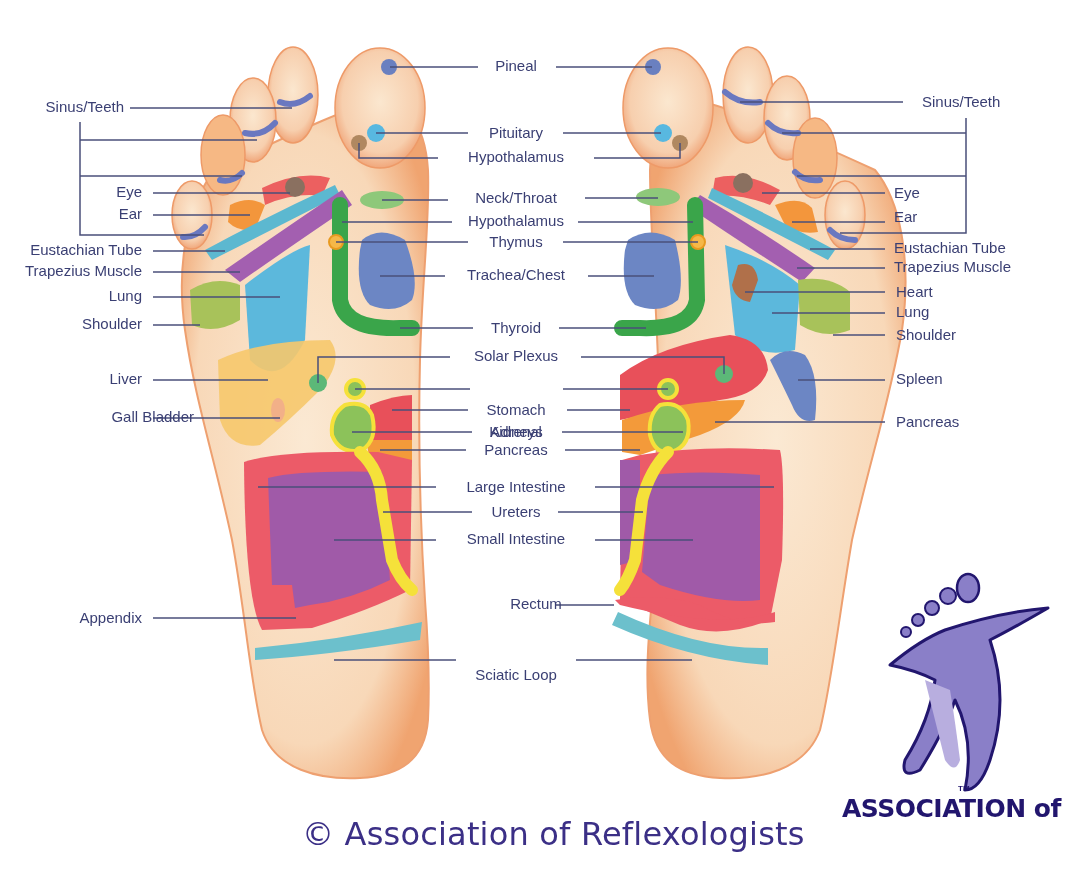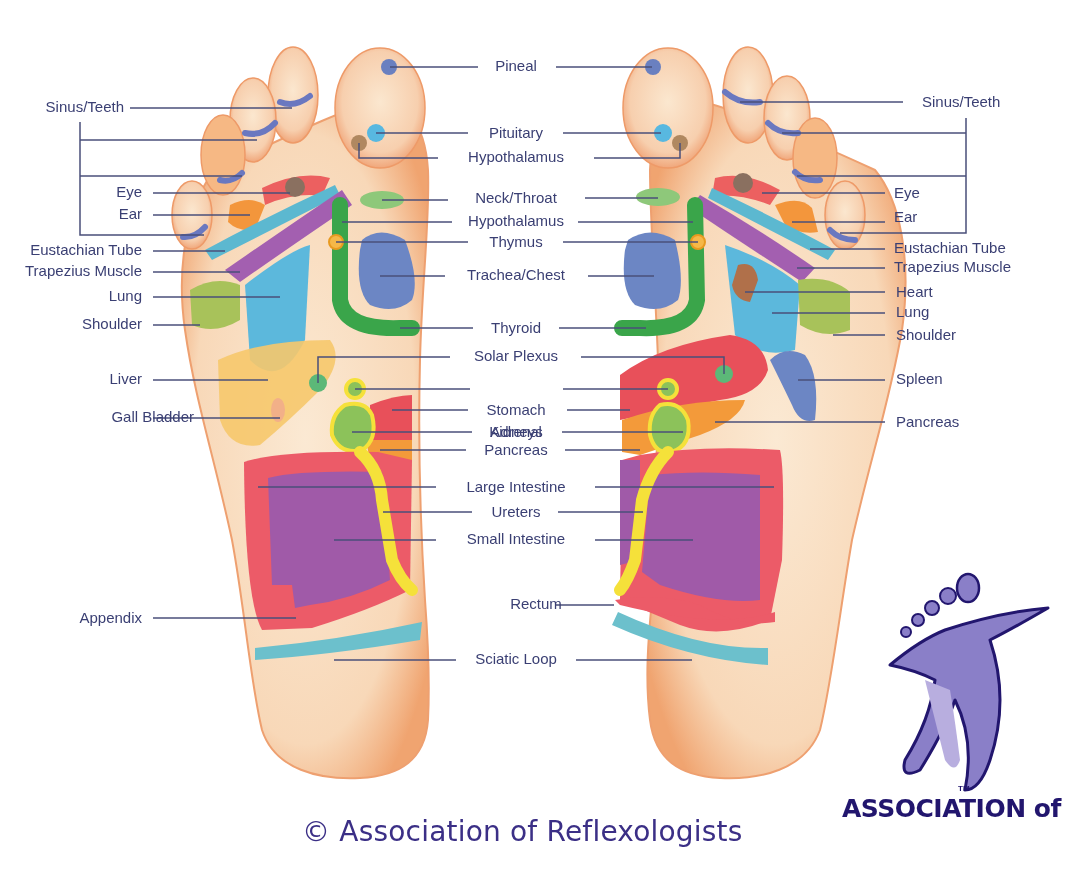--- a/index.html
+++ b/index.html
@@ -3,21 +3,21 @@
 <meta charset="utf-8">
 <style>
   html, body { margin: 0; padding: 0; background: #ffffff; }
   body { width: 1090px; height: 878px; position: relative; overflow: hidden;
          font-family: "Liberation Sans", "DejaVu Sans", sans-serif; }
   .canvas { position: absolute; left: 0; top: 0; width: 1090px; height: 878px; }
   svg.diagram { position: absolute; left: 0; top: 0; }
   .lbl { position: absolute; font-size: 15px; color: #3a3f73; white-space: nowrap; line-height: 18px; }
   .lbl.r { text-align: right; }
   .lbl.c { text-align: center; transform: translateX(-50%); }
-  .copyright { position: absolute; left: 302px; top: 815px; font-size: 28px; color: #3b2f86;
+  .copyright { position: absolute; left: 302px; top: 815px; font-size: 32px; color: #3b2f86;
                font-family: "DejaVu Sans", sans-serif; letter-spacing: 0.2px; }
   .logo-text { position: absolute; left: 842px; top: 795px; color: #22166e; font-weight: bold;
                font-family: "DejaVu Sans", sans-serif; font-size: 25px; line-height: 28px; letter-spacing: -0.5px; }
   .tm { position: absolute; left: 958px; top: 784px; font-size: 8px; color: #22166e; font-weight: bold; }
 </style>
 </head>
 <body>
 
 <div class="canvas">
 
@@ -225,21 +225,21 @@
 <div class="lbl c" style="left:516px; top:319px;">Thyroid</div>
 <div class="lbl c" style="left:516px; top:347px;">Solar Plexus</div>
 <div class="lbl c" style="left:516px; top:380px;margin-top:43px;">Adrenal</div>
 <div class="lbl c" style="left:516px; top:401px;">Stomach</div>
 <div class="lbl c" style="left:516px; top:423px;">Kidneys</div>
 <div class="lbl c" style="left:516px; top:441px;">Pancreas</div>
 <div class="lbl c" style="left:516px; top:478px;">Large Intestine</div>
 <div class="lbl c" style="left:516px; top:503px;">Ureters</div>
 <div class="lbl c" style="left:516px; top:530px;">Small Intestine</div>
 <div class="lbl c" style="left:516px; top:595px;margin-left:20px;">Rectum</div>
-<div class="lbl c" style="left:516px; top:650px;">Sciatic Loop</div>
+<div class="lbl c" style="left:516px; top:666px;">Sciatic Loop</div>
 
 <div class="lbl r" style="right:966px; top:98px;">Sinus/Teeth</div>
 <div class="lbl r" style="right:948px; top:183px;">Eye</div>
 <div class="lbl r" style="right:948px; top:205px;">Ear</div>
 <div class="lbl r" style="right:948px; top:241px;">Eustachian Tube</div>
 <div class="lbl r" style="right:948px; top:262px;">Trapezius Muscle</div>
 <div class="lbl r" style="right:948px; top:287px;">Lung</div>
 <div class="lbl r" style="right:948px; top:315px;">Shoulder</div>
 <div class="lbl r" style="right:948px; top:370px;">Liver</div>
 <div class="lbl r" style="right:896px; top:408px;">Gall Bladder</div>

